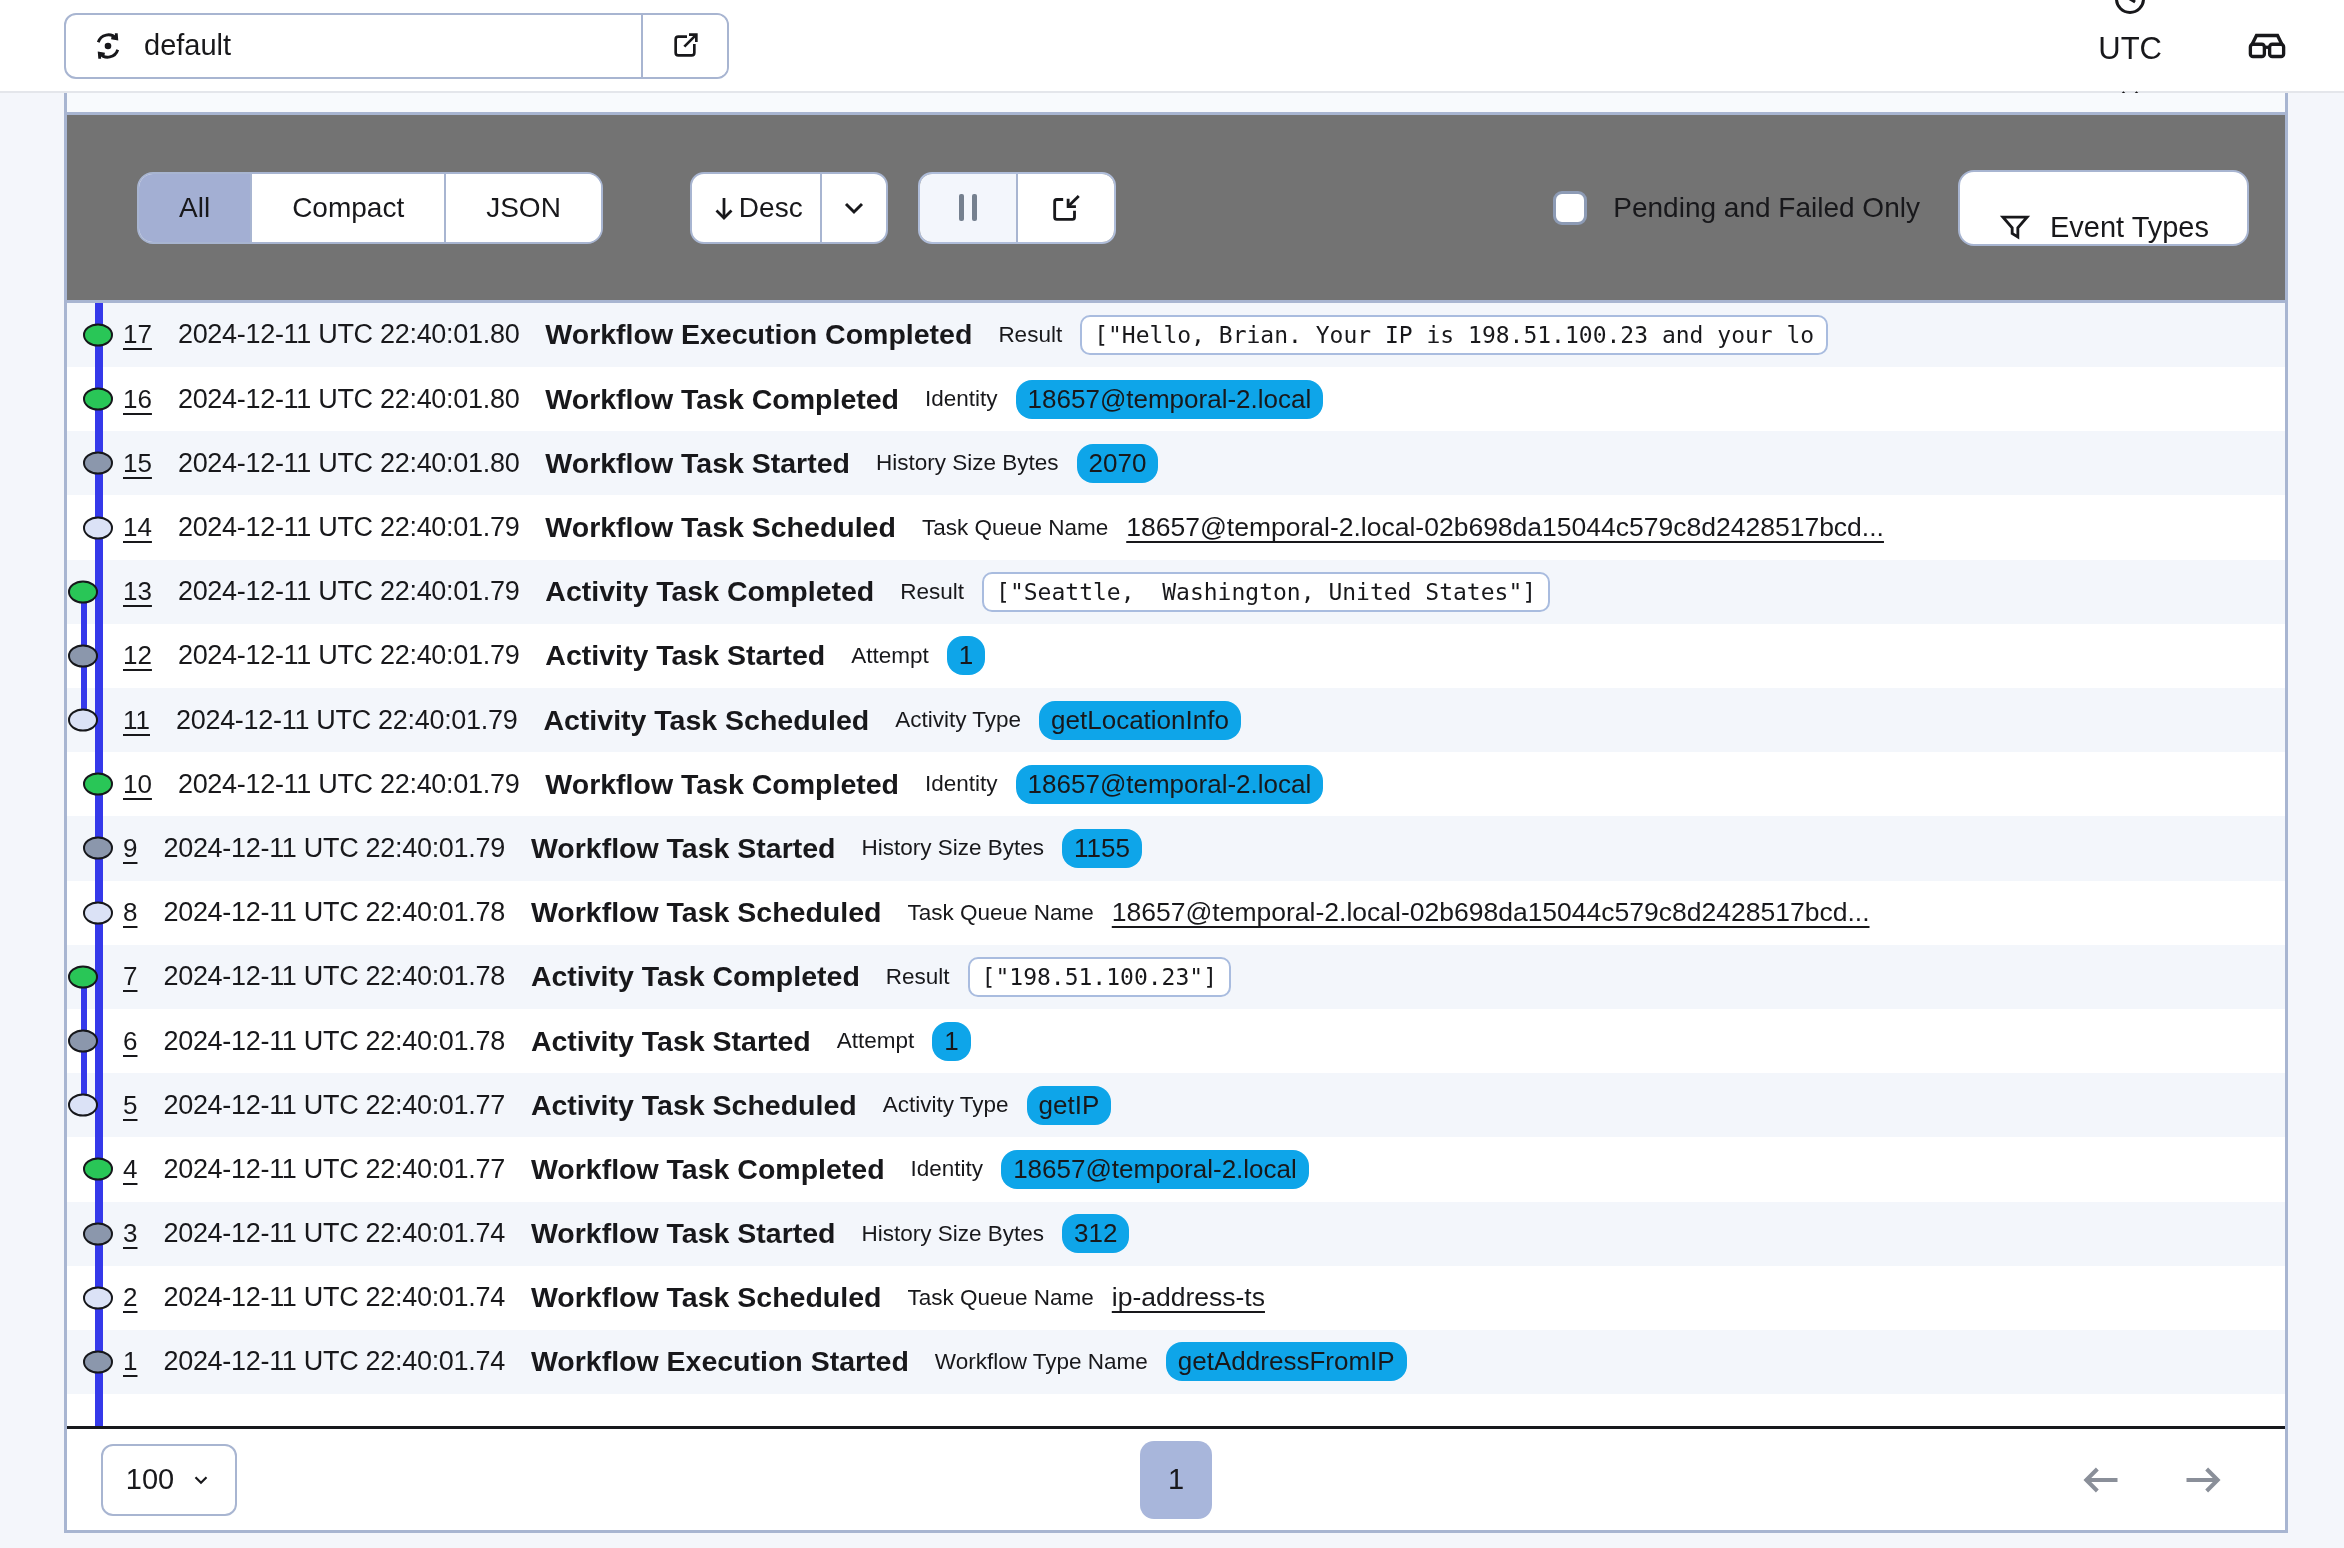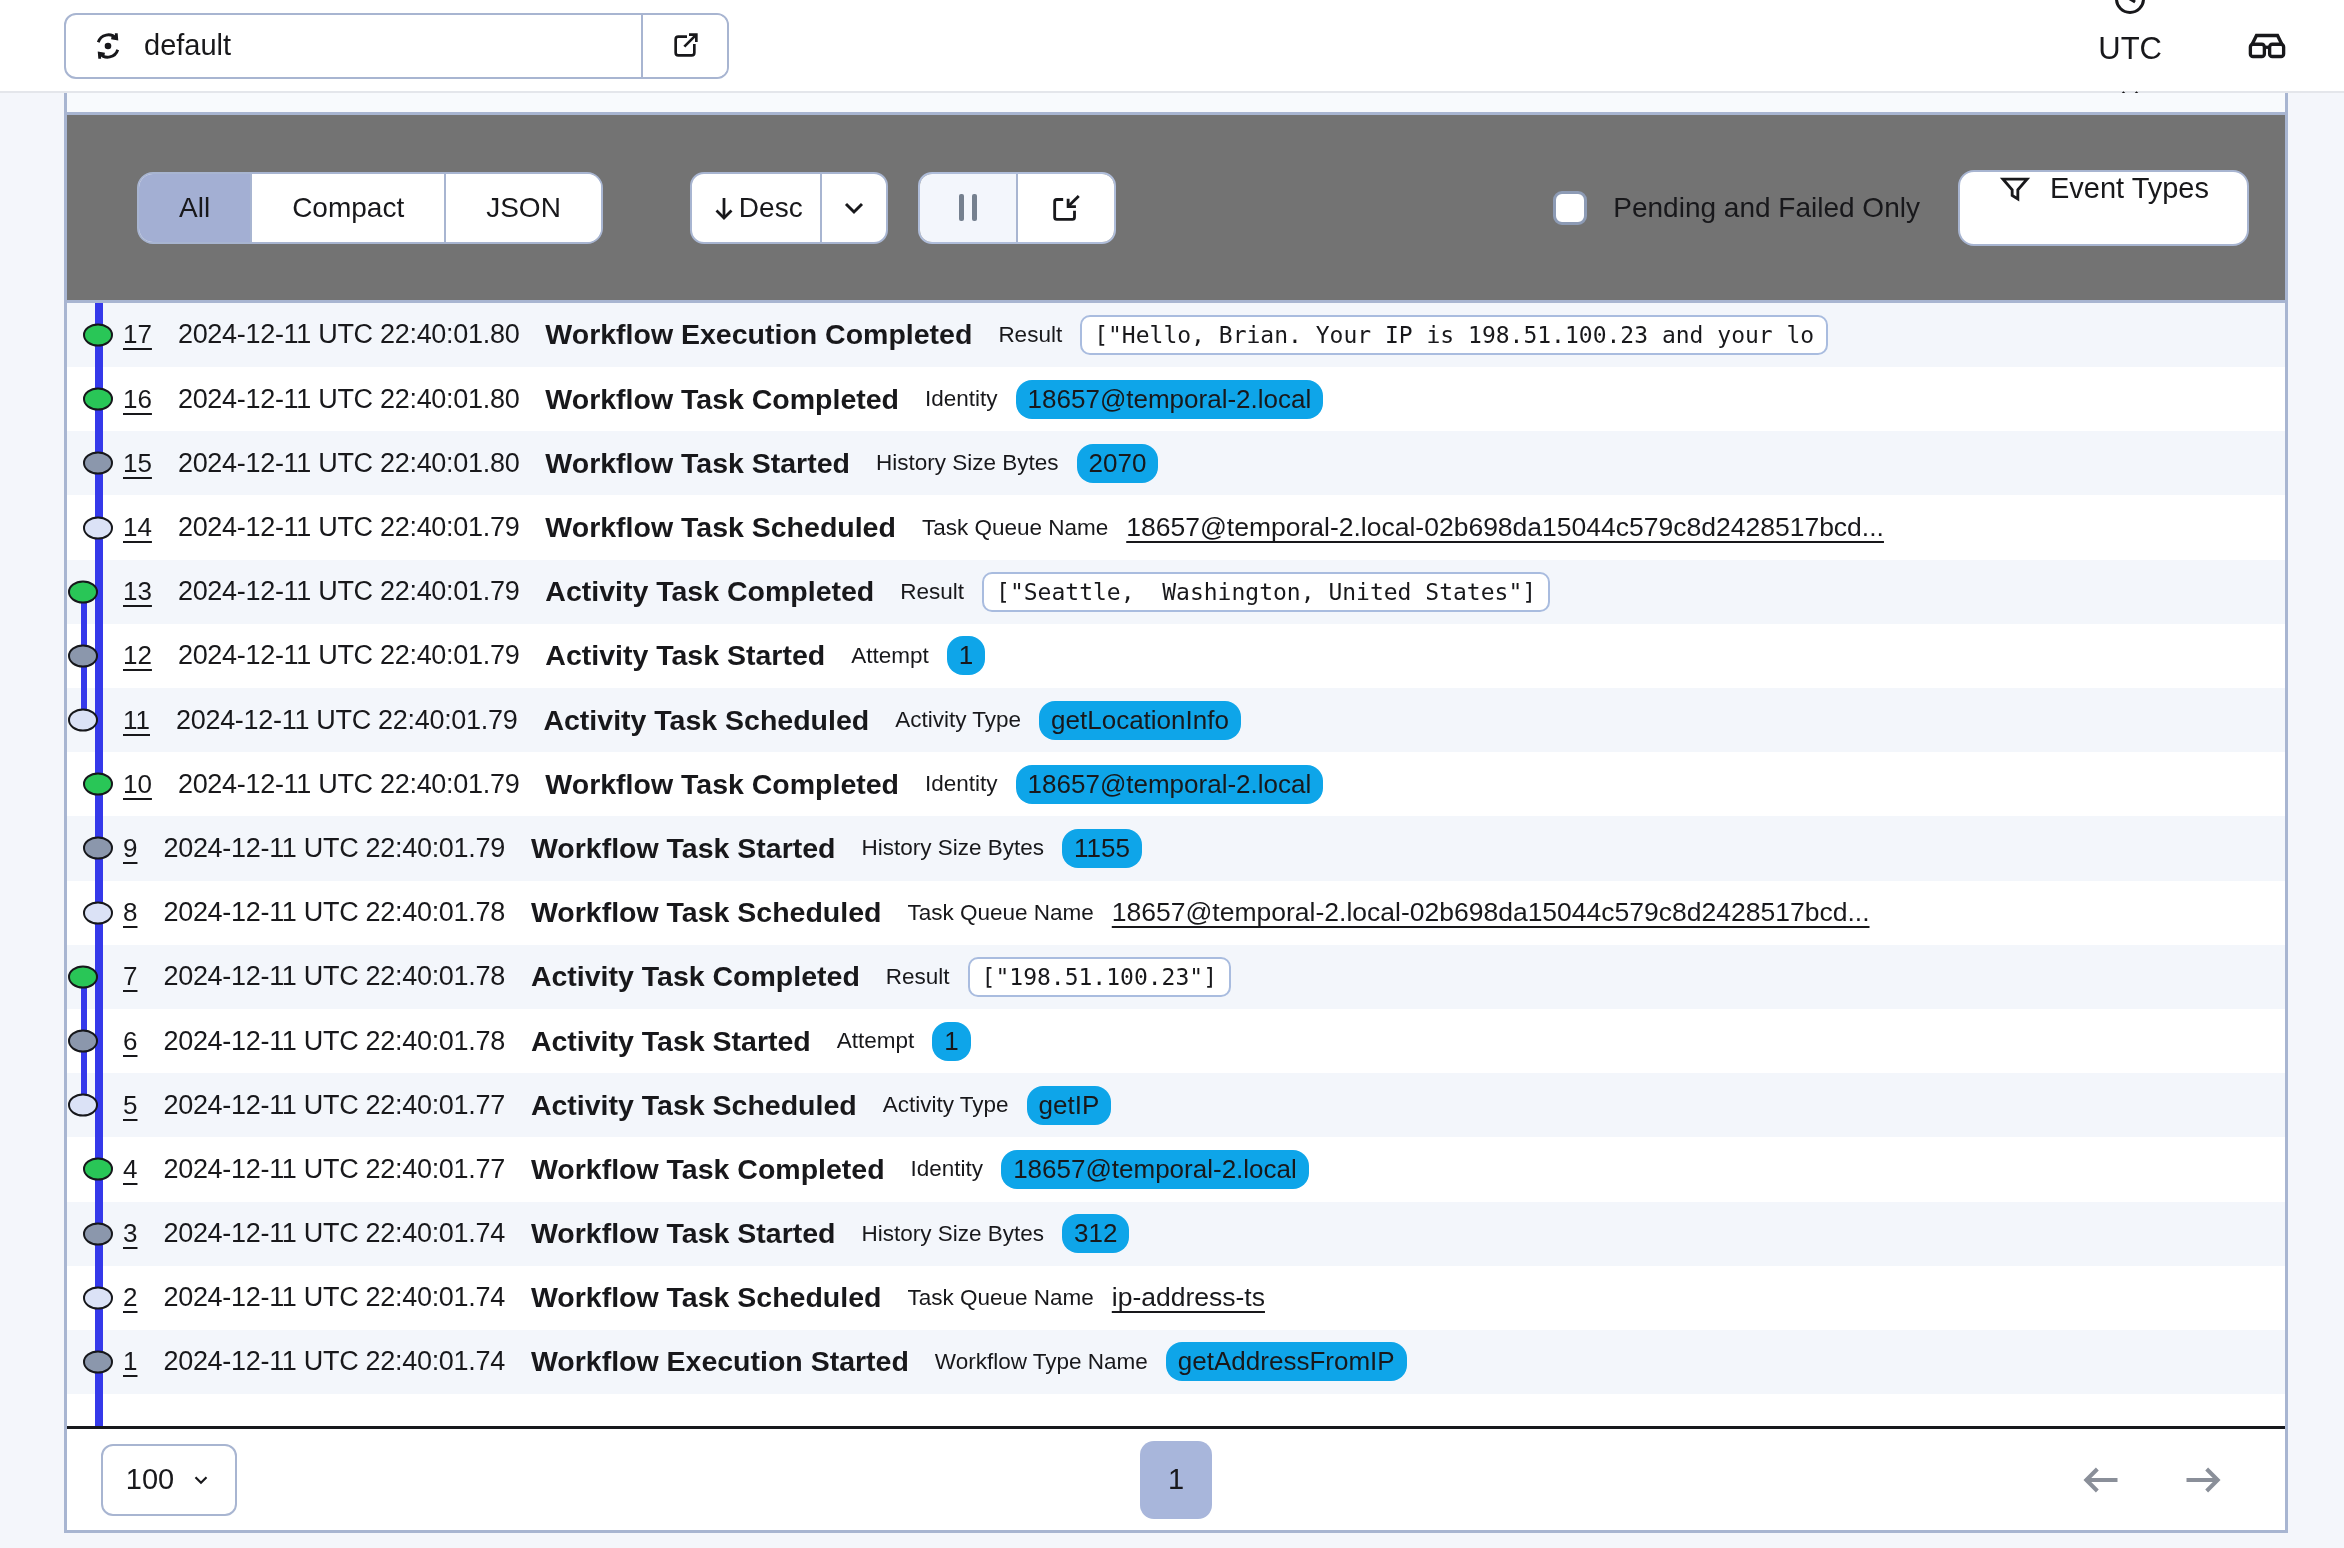--- a/index.html
+++ b/index.html
@@ -46,21 +46,21 @@
   .desc-caret { width:66px; display:flex; align-items:center; justify-content:center; border-left:2.5px solid #A8B5D1; cursor:pointer; }
   
   .pd-group { display:flex; height:72px; border:2.5px solid #AFBDDA; border-radius:14px; overflow:hidden; margin-left:30px; }
   .pause-btn { width:96px; display:flex; align-items:center; justify-content:center; gap:8px; background:#F3F6FC; cursor:pointer; }
   .pause-bar { width:5px; height:27px; background:#75808F; border-radius:2px; }
   .dl-btn { width:98px; display:flex; align-items:center; justify-content:center; background:#fff; border-left:2.5px solid #A8B5D1; cursor:pointer; }
   
   .pf-wrap { margin-left:auto; display:flex; align-items:center; gap:26px; }
   .checkbox { width:34px; height:34px; border:3px solid #8D9BB5; border-radius:9px; background:#fff; cursor:pointer; }
   .pf-label { font-size:28px; }
-  .evtypes-btn { margin-left:38px; display:flex; align-items:flex-start; gap:18px; height:76px; padding:0 38px;
+  .evtypes-btn { margin-left:38px; display:flex; align-items:flex-end; gap:18px; height:76px; padding:0 38px;
     border:2.5px solid #A8B5D1; border-radius:16px; background:#fff; font-size:29px; cursor:pointer; }
 
   
   .list { position:relative; height:1232px; background:#fff; border-bottom:3px solid #17181C; overflow:hidden; }
   .row { position:relative; display:flex; align-items:center; height:64.2px; column-gap:26px; padding-left:56px; }
   .row.tint { background:#F3F6FB; }
   .eid { font-size:26px; color:#18181B; text-decoration:underline; text-underline-offset:5px; text-decoration-thickness:2px; cursor:pointer; }
   .ts { font-size:27px; letter-spacing:-0.3px; white-space:nowrap; }
   .ename { font-size:28.5px; font-weight:700; white-space:nowrap; }
   .alabel { font-size:22.5px; white-space:nowrap; }

